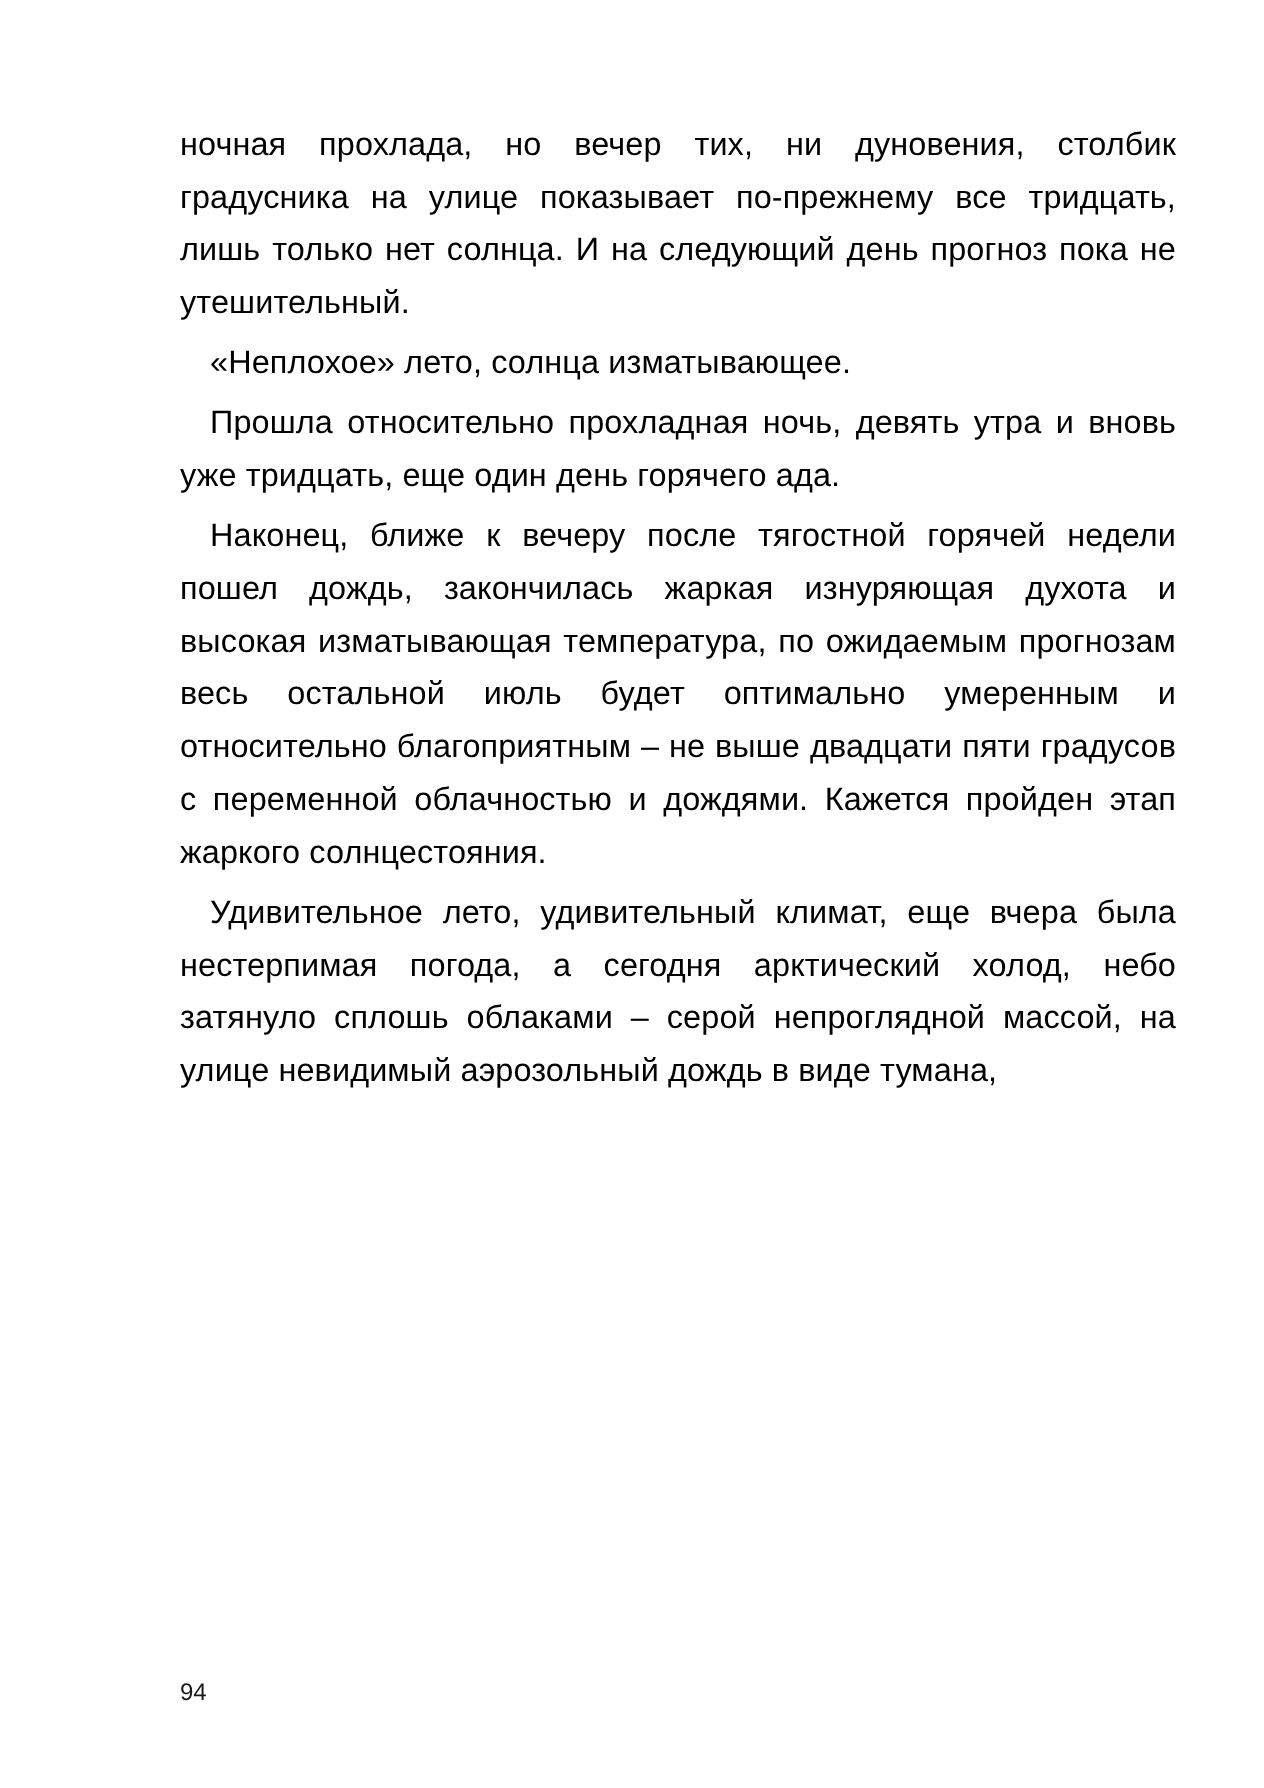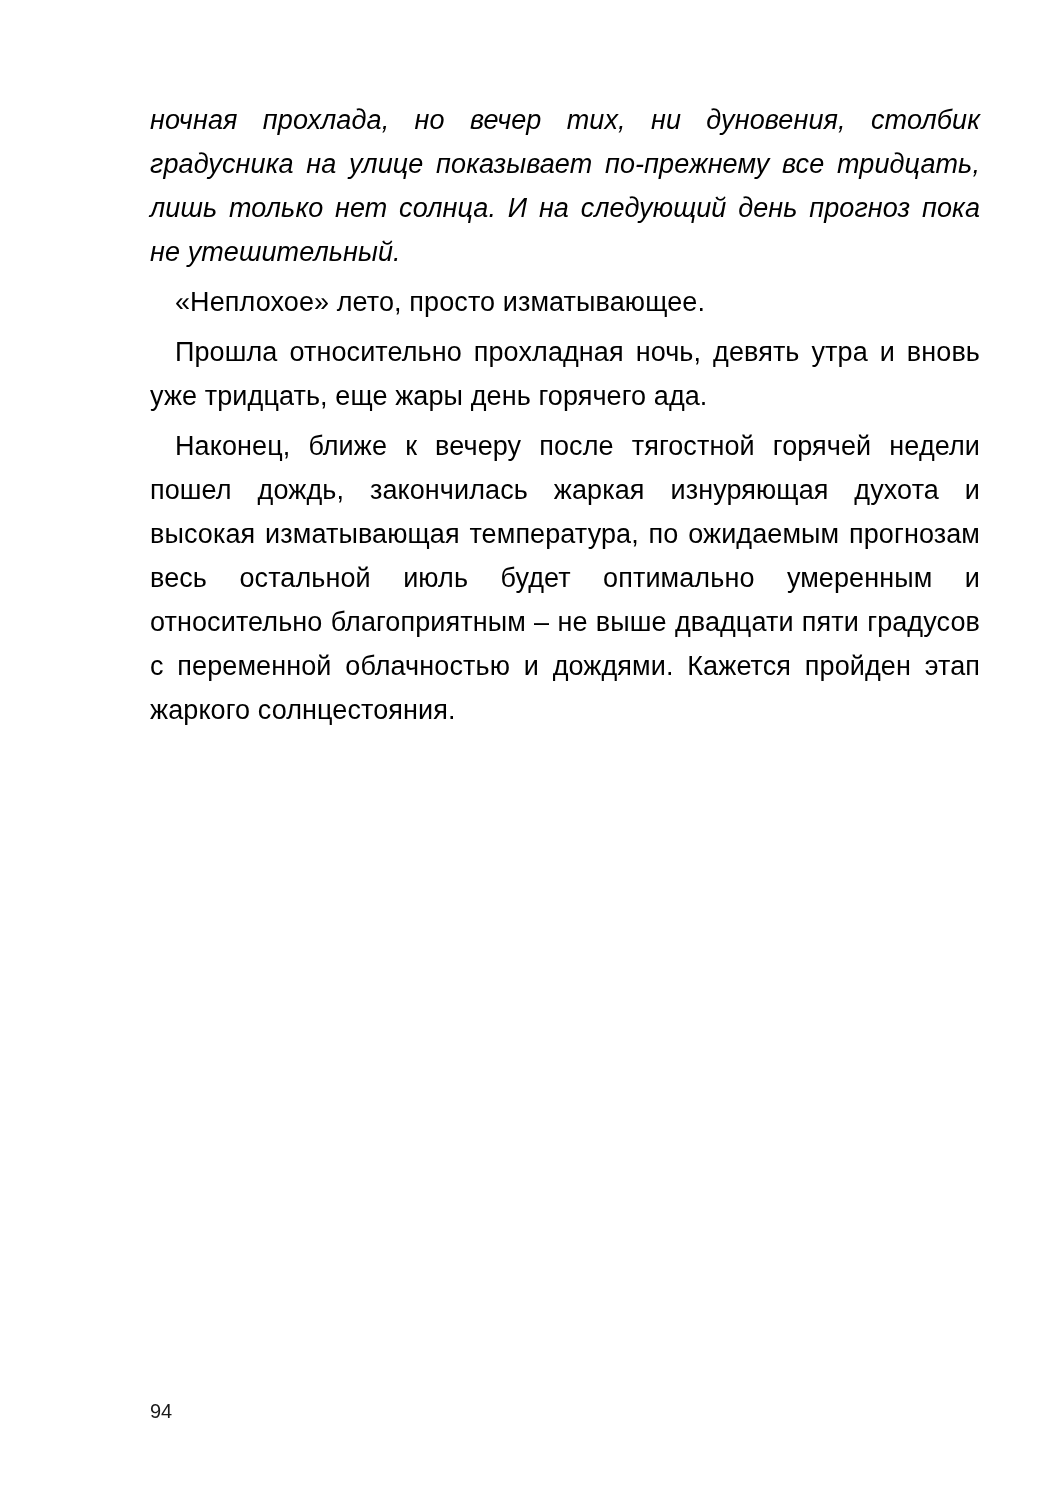--- a/index.html
+++ b/index.html
@@ -40,21 +40,20 @@
     color: #000000;
     letter-spacing: 0.1px;
     word-spacing: 0px;
     hyphens: none;
     -webkit-hyphens: none;
   }
 
   
   .para.continuation {
     text-indent: 0;
-    font-style: italic;
   }
 
   
   .para:last-child {
     margin-bottom: 0;
   }
 
   .page-footer {
     position: absolute;
     left: 150px;
@@ -70,28 +69,29 @@
 </style>
 </head>
 <body>
 
 <div class="page">
 
   <div class="text-column">
 
     <p class="para continuation">ночная прохлада, но вечер тих, ни дуновения, столбик градусника на улице показывает по-прежнему все тридцать, лишь только нет солнца. И на следующий день прогноз пока не утешительный.</p>
 
-    <p class="para">«Неплохое» лето, просто изматывающее.</p>
+    <p class="para">«Неплохое» лето, солнца изматывающее.</p>
 
 
-    <p class="para">Прошла относительно прохладная ночь, девять утра и вновь уже тридцать, еще жары день горячего ада.</p>
+    <p class="para">Прошла относительно прохладная ночь, девять утра и вновь уже тридцать, еще один день горячего ада.</p>
 
 
     <p class="para">Наконец, ближе к вечеру после тягостной горячей недели пошел дождь, закончилась жаркая изнуряющая духота и высокая изматывающая температура, по ожидаемым прогнозам весь остальной июль будет оптимально умеренным и относительно благоприятным – не выше двадцати пяти градусов с переменной облачностью и дождями. Кажется пройден этап жаркого солнцестояния.</p>
 
+    <p class="para">Удивительное лето, удивительный климат, еще вчера была нестерпимая погода, а сегодня арктический холод, небо затянуло сплошь облаками – серой непроглядной массой, на улице невидимый аэрозольный дождь в виде тумана,</p>
 
   </div>
 
   <div class="page-footer">
     <span class="page-number">94</span>
   </div>
 
 </div>
 
 </body></html>

